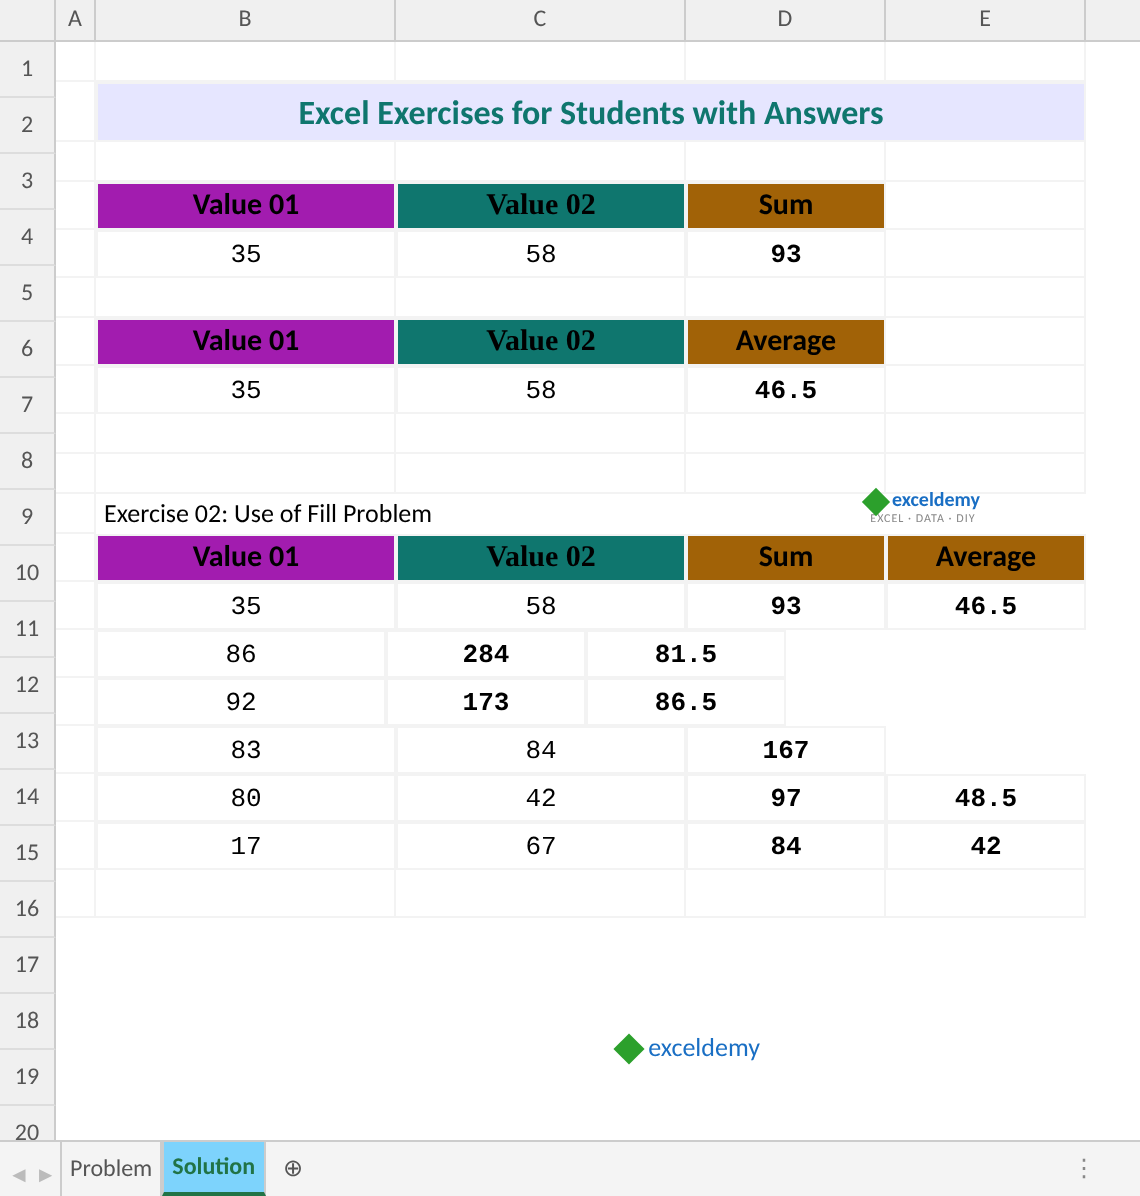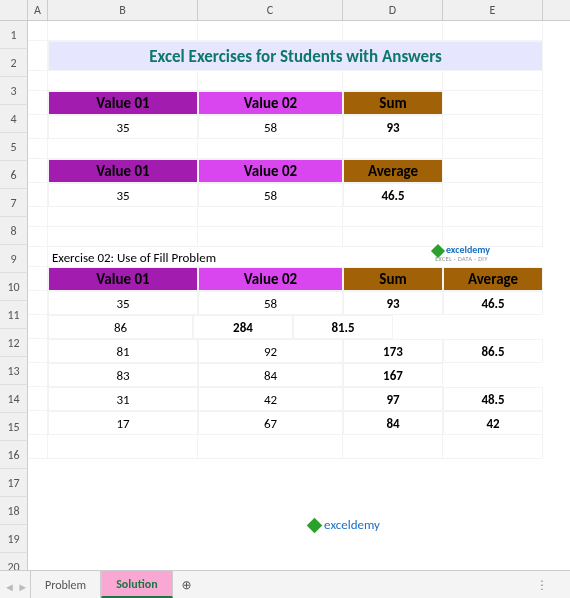--- a/index.html
+++ b/index.html
@@ -71,23 +71,23 @@
   .title {
     background: #e6e6ff;
     color: #0f766e;
     font-weight: bold;
     font-size: 17px;
     justify-content: center;
     border: 1px solid #bbb;
   }
   .ex-label { font-size: 13px; }
   .hdr-blue { background: #a21caf; font-weight: bold; justify-content: center; border: 1px solid #000;}
-  .hdr-pink { background: #d946ef; font-weight: bold; justify-content: center; border: 1px solid #000;}
+  .hdr-pink { background: #0f766e; font-weight: bold; justify-content: center; border: 1px solid #000; font-family: Liberation Serif, serif;}
   .hdr-green{ background: #a16207; font-weight: bold; justify-content: center; border: 1px solid #000;}
-  .bcell { border: 1px solid #000; justify-content: center; }
+  .bcell { border: 1px solid #000; justify-content: center; font-family: Liberation Mono, monospace; }
   .bold { font-weight: bold; }
   .hdr-big { font-size: 15px; }
 
   
   .logo {
     position: absolute;
     right: 80px;
     top: 224px;
     font-size: 10px;
     color: #1a6fc4;
@@ -124,32 +124,32 @@
     display: flex;
     align-items: center;
     height: 28px;
     border-top: 1px solid #ccc;
     background: #f4f4f4;
     font-size: 12px;
     padding-left: 30px;
     gap: 0;
   }
   .tab {
-    padding: 0 14px;
+    padding: 0 4px;
     height: 100%;
     display: flex;
     align-items: center;
     border-right: 1px solid #ccc;
     border-left: 1px solid #ccc;
     color: #555;
     cursor: pointer;
     text-align: center;
   }
   .tab.active {
-    background: #f9a8d4;
+    background: #7dd3fc;
     color: #217346;
     font-weight: bold;
     border-bottom: 2px solid #217346;
   }
   .tab-add {
     width: 28px;
     display: flex;
     align-items: center;
     justify-content: center;
     color: #555;
@@ -305,34 +305,33 @@
         <div class="cell wE h24 bcell bold">46.5</div>
         </div>
       <div class="cell-row">
           <div class="cell wA h24"></div>
         <div class="cell wC h24 bcell">86</div>
         <div class="cell wD h24 bcell bold">284</div>
         <div class="cell wE h24 bcell bold">81.5</div>
         </div>
       <div class="cell-row">
           <div class="cell wA h24"></div>
-        <div class="cell wB h24 bcell">81</div>
         <div class="cell wC h24 bcell">92</div>
         <div class="cell wD h24 bcell bold">173</div>
         <div class="cell wE h24 bcell bold">86.5</div>
         </div>
       <div class="cell-row">
           <div class="cell wA h24"></div>
         <div class="cell wB h24 bcell">83</div>
         <div class="cell wC h24 bcell">84</div>
         <div class="cell wD h24 bcell bold">167</div>
         </div>
       <div class="cell-row">
           <div class="cell wA h24"></div>
-        <div class="cell wB h24 bcell">31</div>
+        <div class="cell wB h24 bcell">80</div>
         <div class="cell wC h24 bcell">42</div>
         <div class="cell wD h24 bcell bold">97</div>
         <div class="cell wE h24 bcell bold">48.5</div>
         </div>
       <div class="cell-row">
           <div class="cell wA h24"></div>
         <div class="cell wB h24 bcell">17</div>
         <div class="cell wC h24 bcell">67</div>
         <div class="cell wD h24 bcell bold">84</div>
         <div class="cell wE h24 bcell bold">42</div>

